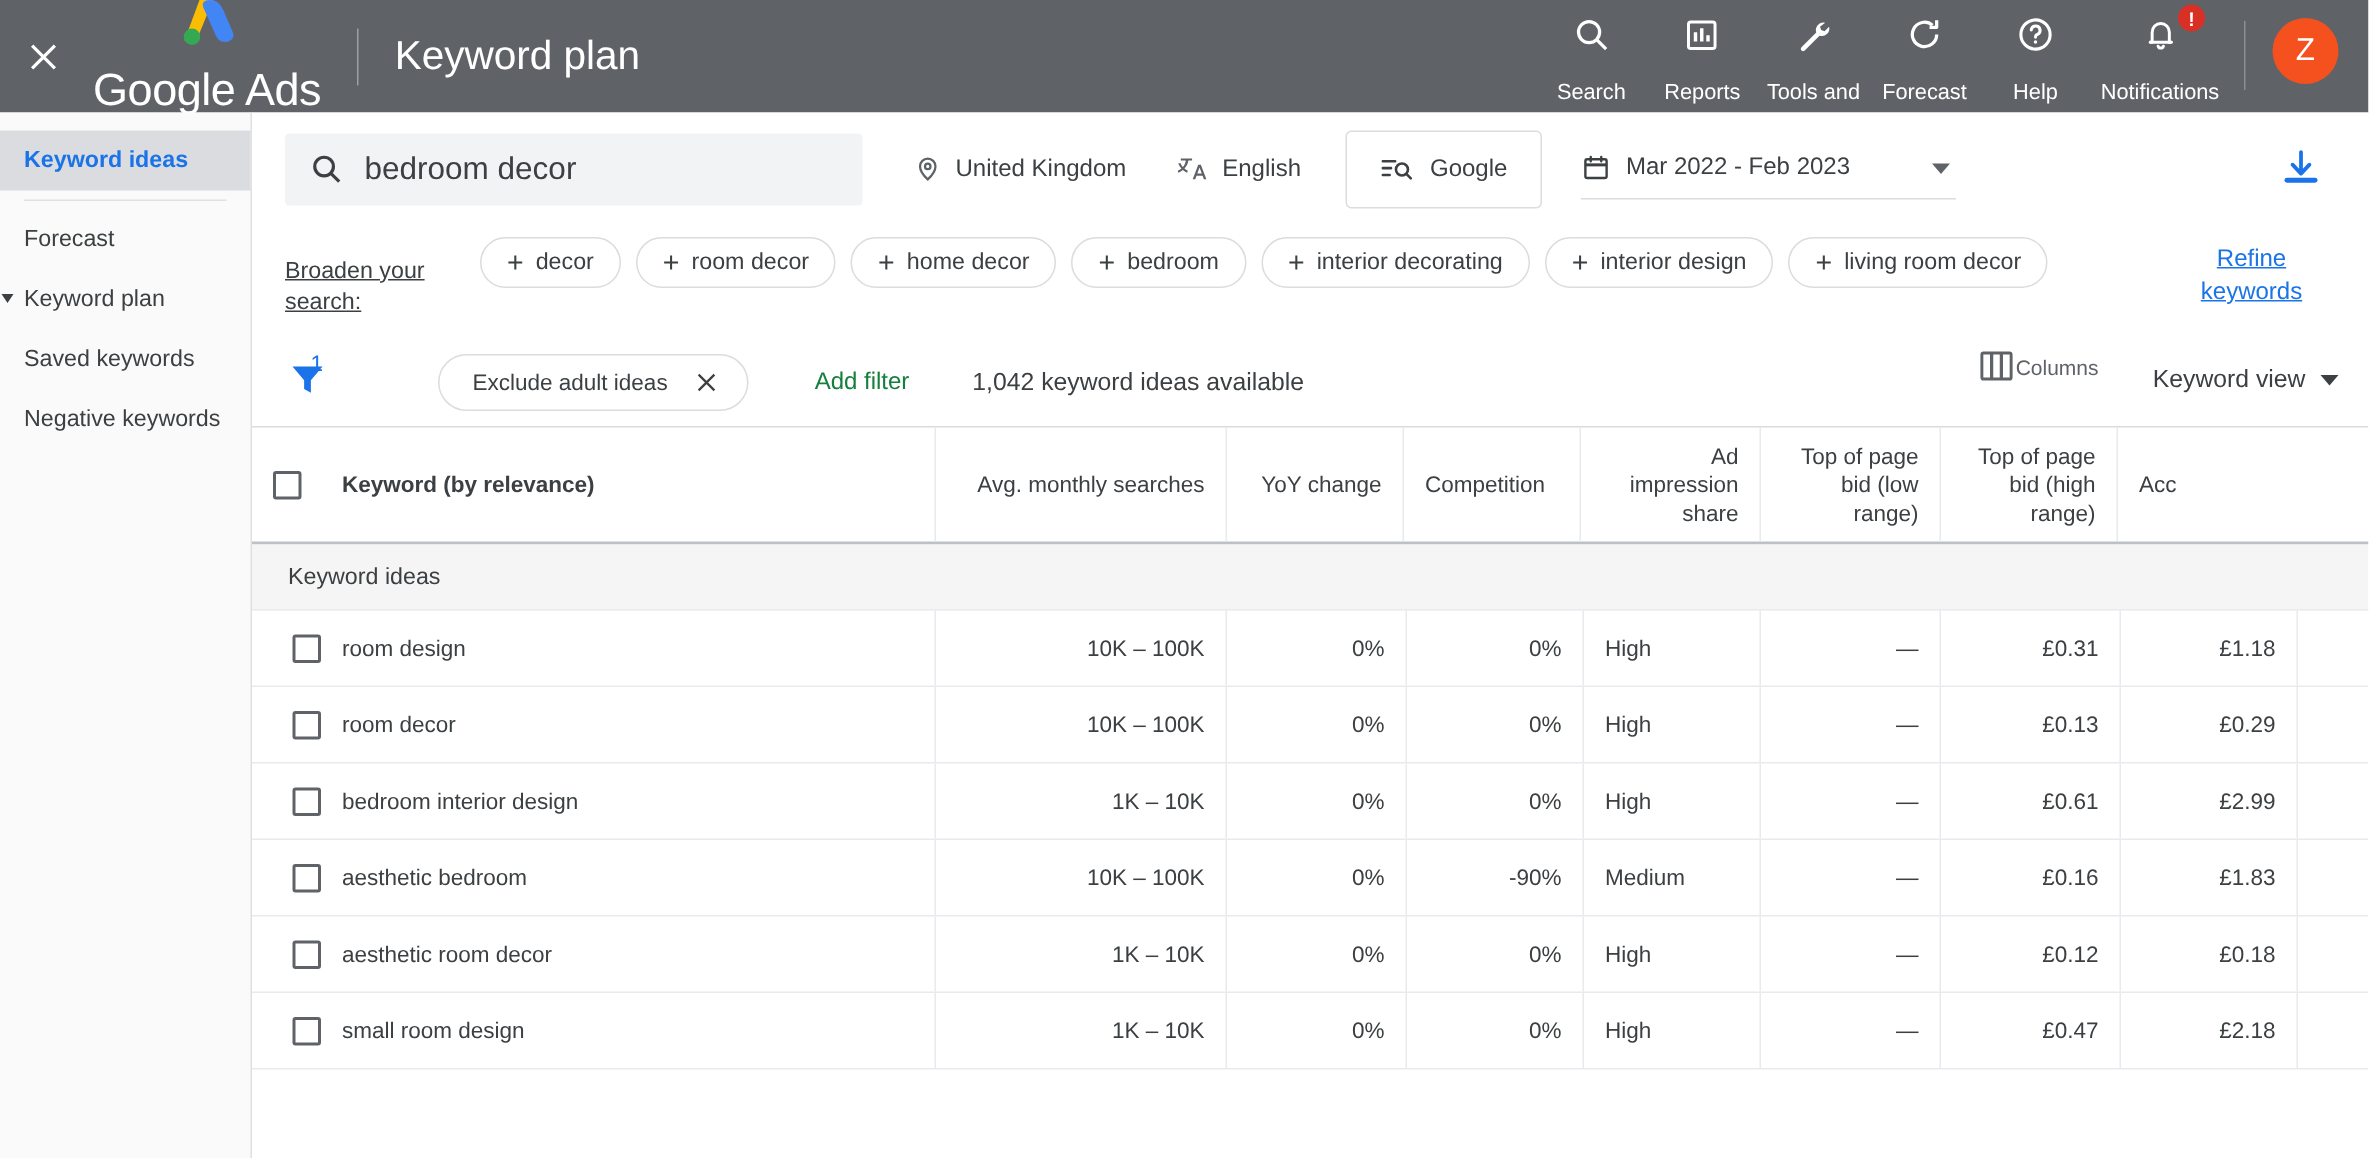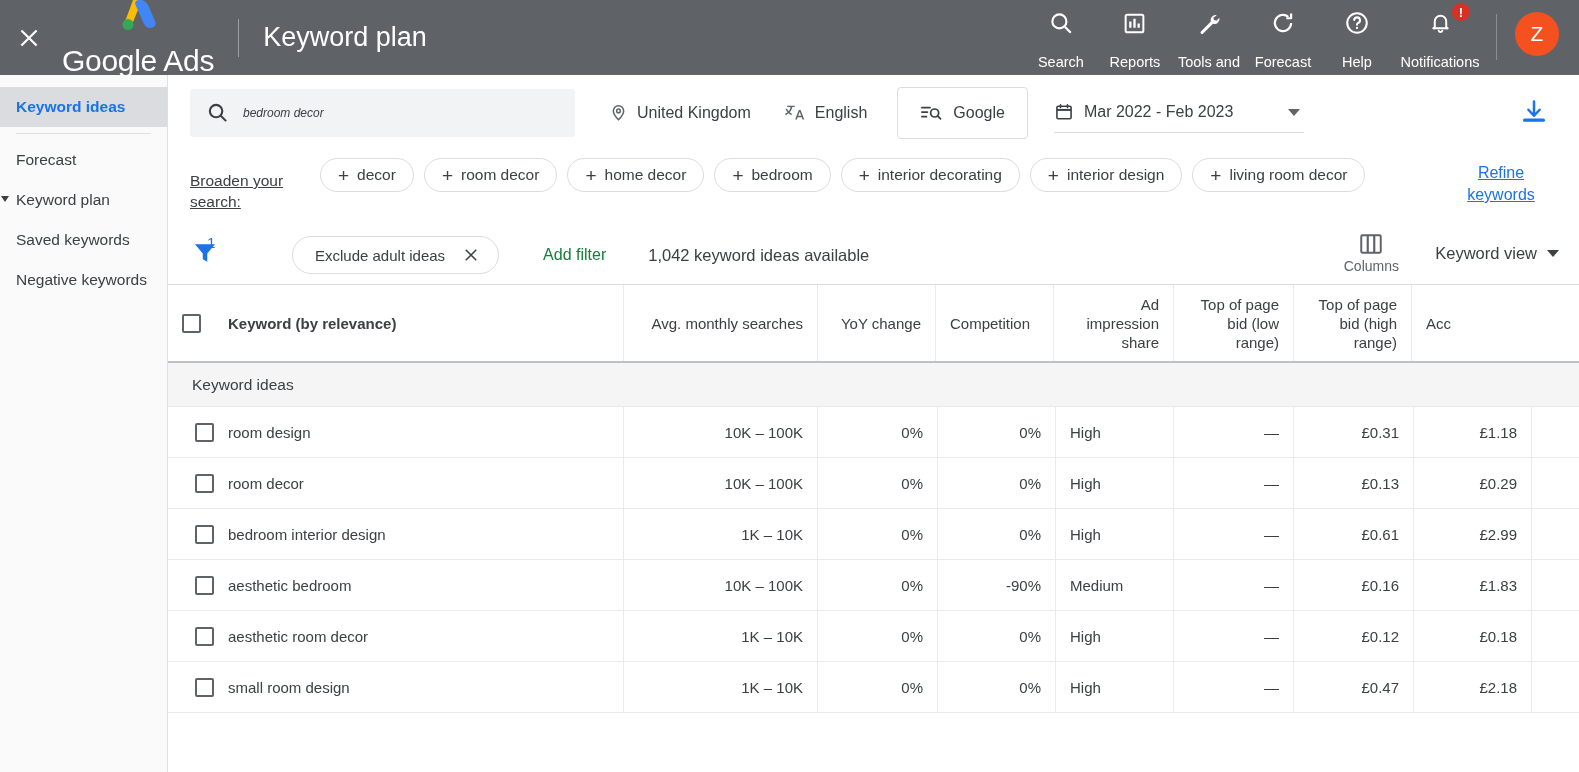--- a/index.html
+++ b/index.html
@@ -66,21 +66,21 @@
 
   
   .main { position: absolute; top: 75px; left: 168px; width: 1411px; height: 697px; background: #fff; }
 
   
   .search-row { height: 75px; display: flex; align-items: center; padding: 0 0 0 22px; position: relative; }
   .search-box {
     width: 385px; height: 48px; background: #f1f3f4; border-radius: 3px;
     display: flex; align-items: center; padding: 0 16px; gap: 14px; cursor: text;
   }
-  .search-value { font-size: 12px; color: #3c4043; font-style: italic; }
+  .search-value { font-size: 21px; color: #3c4043; }
   .loc-item, .lang-item {
     display: flex; align-items: center; gap: 9px; font-size: 16px; color: #3c4043;
     margin-left: 34px; cursor: pointer;
   }
   .network-btn {
     margin-left: 30px; height: 52px; border: 1px solid #dadce0; border-radius: 4px;
     display: flex; align-items: center; gap: 11px; padding: 0 22px;
     font-size: 16px; color: #3c4043; cursor: pointer;
   }
   .date-item {
@@ -120,21 +120,21 @@
     color: #1a73e8; font-size: 15px; font-weight: 500;
   }
   .filter-chip {
     margin-left: 66px; height: 38px; border: 1px solid #dadce0; border-radius: 19px;
     display: flex; align-items: center; gap: 17px; padding: 0 18px 0 22px;
     font-size: 15px; color: #3c4043; cursor: pointer;
   }
   .add-filter { margin-left: 44px; font-size: 16px; color: #15803d; cursor: pointer; }
   .ideas-count { margin-left: 42px; font-size: 16.5px; color: #3c4043; }
   .columns-btn {
-    position: absolute; right: 180px; top: 6px; display: flex; flex-direction: column;
+    position: absolute; right: 180px; top: 6px; display: flex; flex-direction: row;
     align-items: center; color: #5f6368; cursor: pointer;
   }
   .columns-btn .lbl { font-size: 14px; margin-top: 2px; }
   .kw-view {
     position: absolute; right: 20px; top: 18px; display: flex; align-items: center; gap: 10px;
     font-size: 16.5px; color: #3c4043; cursor: pointer;
   }
   .kw-view-caret {
     width: 0; height: 0; border-left: 6px solid transparent;
     border-right: 6px solid transparent; border-top: 7px solid #3c4043;

